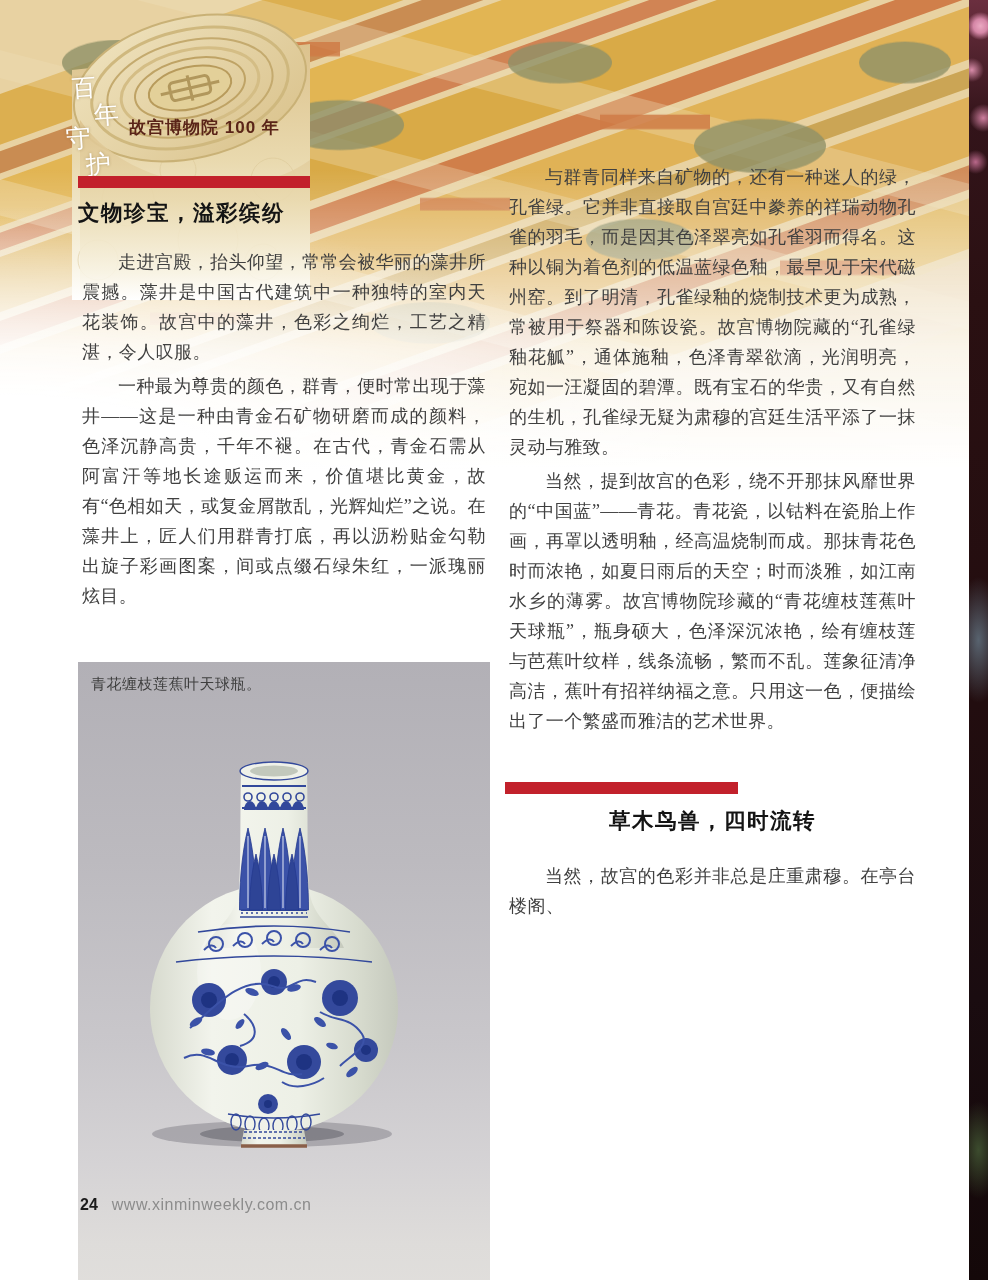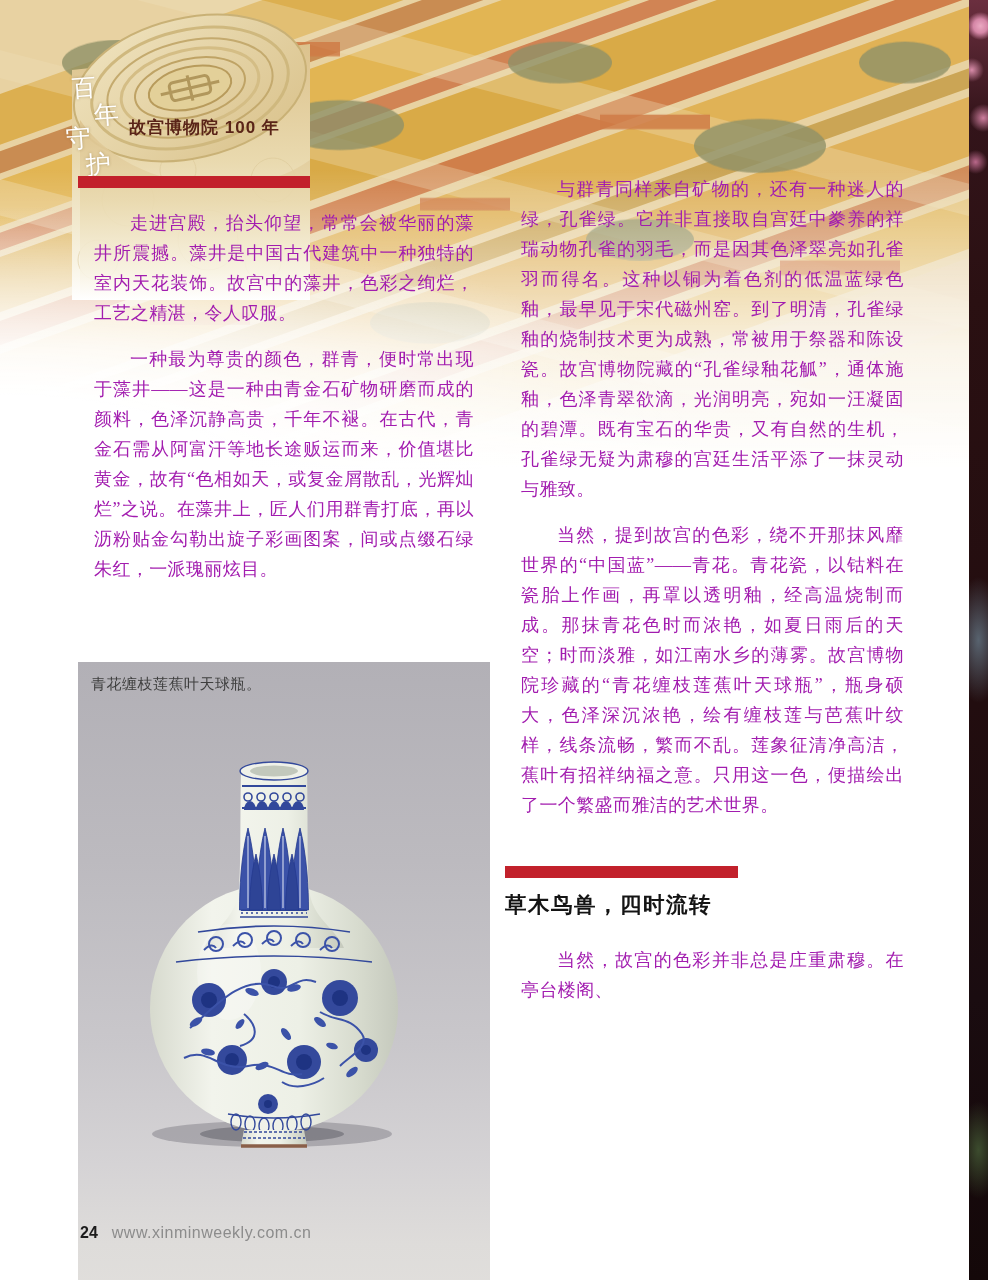--- a/index.html
+++ b/index.html
@@ -24,29 +24,29 @@
          text-shadow:0 0 3px rgba(120,90,40,.45);}
   .calli span{position:absolute;display:block;transform:rotate(-4deg);}
   .issue-label{position:absolute;left:109px;top:116px;z-index:3;color:#5a2418;
          font-family:"Liberation Sans","DejaVu Sans",sans-serif;font-weight:bold;
          font-size:17px;letter-spacing:1px;padding-left:20px;}
 
   
   .red-rule{height:12px;background:#c2212b;}
   .sec-head{margin:10px 0 0 0;font-size:21.5px;font-weight:bold;letter-spacing:1.5px;color:#141414;}
   .paras{margin-top:20px;}
-  .para{margin:16px;text-indent:2em;text-align:justify;font-size:18px;line-height:30px;
-        letter-spacing:.4px;color:#a21caf;}
+  .para{margin:4px;text-indent:2em;text-align:justify;font-size:18px;line-height:30px;
+        letter-spacing:.4px;color:#404040;}
 
   .left-col{position:absolute;left:78px;top:176px;width:412px;z-index:4;}
   .left-col .red-rule{width:232px;}
 
   .right-col{position:absolute;left:505px;top:158px;width:415px;z-index:4;}
   .right-col .red-rule{width:233px;margin-top:46px;}
-  .right-col .sec-head{margin-top:12px;}
+  .right-col .sec-head{margin-top:12px;text-align:center;}
   .right-col .paras2{margin-top:26px;}
 
   
   .photo{position:absolute;left:78px;top:662px;width:412px;height:664px;z-index:4;
      background:linear-gradient(180deg,#b2b0b6 0%,#bcbabf 30%,#c9c7cb 58%,#d5d3d5 76%,#dedcda 88%,#e2e0dd 100%);
      border-bottom:3px solid #2f2c29;box-sizing:border-box;overflow:hidden;}
   .photo-caption{position:absolute;left:13px;top:13px;font-size:15px;color:#3e3e3e;letter-spacing:.5px;}
   .photo-table{position:absolute;left:0;right:0;bottom:0;height:34px;background:#e6e4e0;
      border-top:1px solid #c8c6c2;}
   .vase{position:absolute;left:65px;top:98px;width:262px;height:394px;}
@@ -57,21 +57,21 @@
     background-image:
       radial-gradient(circle at 60% 26px, #eba9c2 0, #d586a6 7px, rgba(213,134,166,0) 14px),
       radial-gradient(circle at 15% 70px, #d88ca9 0, rgba(216,140,169,0) 12px),
       radial-gradient(circle at 75% 118px, #cd7d9d 0, rgba(205,125,157,0) 14px),
       radial-gradient(circle at 35% 162px, #b9688a 0, rgba(185,104,138,0) 12px),
       radial-gradient(ellipse 34px 90px at 50% 640px, #58636f 0, rgba(88,99,111,0) 70%),
       radial-gradient(ellipse 30px 70px at 50% 1150px, #3c4c2e 0, rgba(60,76,46,0) 70%),
       linear-gradient(180deg,#6b2f3f 0,#33141a 120px,#2a1012 300px,#220d0f 55%,#1a0c10 78%,#140809 100%);}
 
   
-  .footer{position:absolute;left:80px;top:1224px;z-index:4;
+  .footer{position:absolute;left:80px;top:1196px;z-index:4;
           font-family:"Liberation Sans","DejaVu Sans",sans-serif;font-size:16px;}
   .footer .pageno{color:#1c1c1c;font-weight:bold;margin-right:14px;}
   .footer .site{color:#8c8c8c;letter-spacing:.5px;}
 </style>
 </head>
 <body>
 
 <div class="page">
 
   <div class="bg-painting">
@@ -159,20 +159,21 @@
   <div class="calli" style="left:58px;top:66px;width:70px;height:110px;">
     <span style="left:14px;top:6px;font-size:24px;">百</span>
     <span style="left:36px;top:32px;font-size:25px;">年</span>
     <span style="left:8px;top:56px;font-size:25px;">守</span>
     <span style="left:28px;top:82px;font-size:25px;">护</span>
   </div>
   <div class="issue-label">故宫博物院 100 年</div>
 
   <div class="left-col">
     <div class="red-rule"></div>
+    <h2 class="sec-head">文物珍宝，溢彩缤纷</h2>
     <div class="paras">
       <p class="para">走进宫殿，抬头仰望，常常会被华丽的藻井所震撼。藻井是中国古代建筑中一种独特的室内天花装饰。故宫中的藻井，色彩之绚烂，工艺之精湛，令人叹服。</p>
       <p class="para">一种最为尊贵的颜色，群青，便时常出现于藻井——这是一种由青金石矿物研磨而成的颜料，色泽沉静高贵，千年不褪。在古代，青金石需从阿富汗等地长途贩运而来，价值堪比黄金，故有“色相如天，或复金屑散乱，光辉灿烂”之说。在藻井上，匠人们用群青打底，再以沥粉贴金勾勒出旋子彩画图案，间或点缀石绿朱红，一派瑰丽炫目。</p>
     </div>
   </div>
 
   <div class="photo">
     <div class="photo-table"></div>
     <svg class="vase" viewBox="0 0 260 394">
       <defs>

